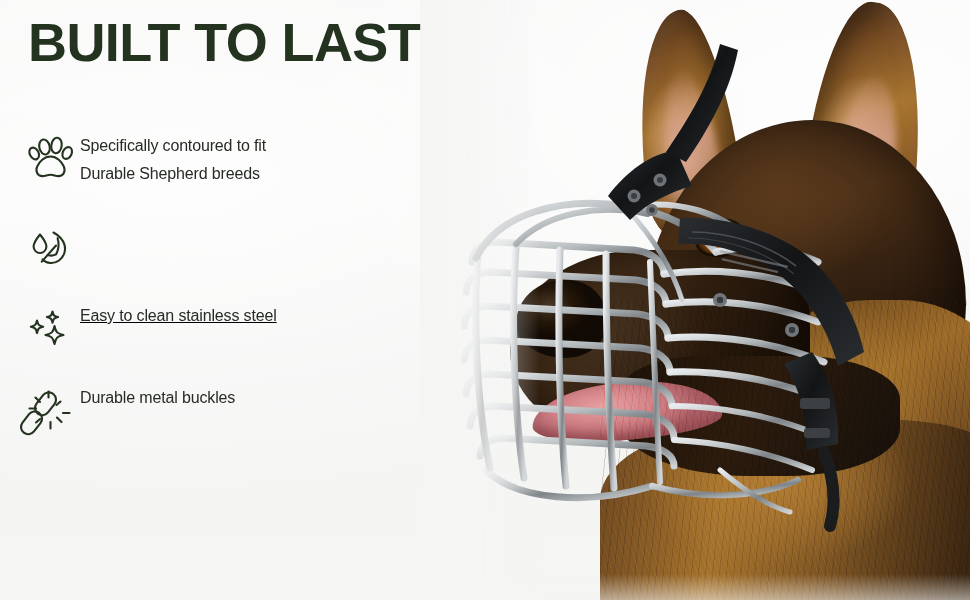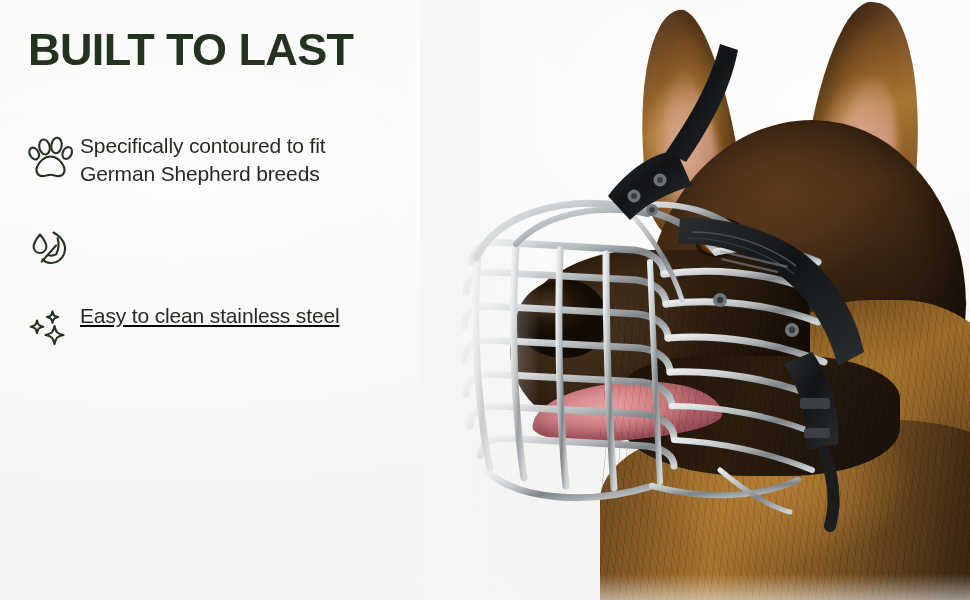--- a/index.html
+++ b/index.html
@@ -36,22 +36,22 @@
   
   .left-col {
     position: absolute;
     left: 0; top: 0;
     width: 470px; height: 600px;
     z-index: 30;
   }
   .headline {
     position: absolute;
     left: 28px;
-    top: 24px;
-    font-size: 45px;
+    top: 16px;
+    font-size: 54px;
     line-height: 52px;
     font-weight: 700;
     letter-spacing: -0.6px;
     color: #24331f;
     white-space: nowrap;
     font-stretch: condensed;
   }
 
   .feature-list {
     position: absolute;
@@ -77,21 +77,21 @@
     display: flex;
     align-items: center;
     justify-content: center;
     margin-top: 2px;
   }
   .feat-icon svg {
     display: block;
     overflow: visible;
   }
   .feat-text {
-    font-size: 21px;
+    font-size: 16px;
     line-height: 28px;
     color: #262b25;
     letter-spacing: -0.15px;
     padding-top: 2px;
     font-weight: 400;
   }
   .feat-text .l2 { display: block; }
 
   
   .photo {
@@ -396,21 +396,21 @@
           <svg width="48" height="46" viewBox="0 0 48 46" fill="none" stroke="#24331f" stroke-width="2.1">
             <ellipse cx="17.5" cy="11" rx="5.2" ry="7.6" transform="rotate(-12 17.5 11)"></ellipse>
             <ellipse cx="29.5" cy="9.5" rx="5.2" ry="7.8" transform="rotate(8 29.5 9.5)"></ellipse>
             <ellipse cx="7.2" cy="17.5" rx="4.4" ry="6.2" transform="rotate(-28 7.2 17.5)"></ellipse>
             <ellipse cx="40.2" cy="17" rx="4.4" ry="6.2" transform="rotate(26 40.2 17)"></ellipse>
             <path d="M23.5 20.5c6.2 0 11.4 5.2 13.4 10.2 1.9 4.8-.6 9.4-5.4 9.4-3 0-4.9-1.3-8-1.3s-5.1 1.3-8.1 1.3c-4.8 0-7.2-4.6-5.3-9.4 2-5 7.2-10.2 13.4-10.2Z"></path>
           </svg>
         </span>
         <span class="feat-text">
           <span>Specifically contoured to fit</span>
-          <span class="l2">German Shepherd breeds</span>
+          <span class="l2">Durable Shepherd breeds</span>
         </span>
       </div>
 
       <div class="feature feature-1">
         <span class="feat-icon">
           <svg width="48" height="46" viewBox="0 0 48 46" fill="none" stroke="#24331f" stroke-width="2.1" stroke-linecap="round" stroke-linejoin="round">
             <path d="M13 6.5c3.4 4.2 6.4 8.3 6.4 12.1a6.4 6.4 0 1 1-12.8 0C6.6 14.8 9.6 10.7 13 6.5Z"></path>
             <path d="M26.5 4.5c5.6 3.1 9.6 7.4 11 12.4 1.6 5.8-.6 12-5.5 15.6-5.2 3.8-12.2 3.3-16.4-1.1"></path>
             <path d="M30.6 10.2c1.6 5.1 1.2 10.8-1.2 15.6"></path>
             <path d="M14.8 33.6 29 17.5"></path>
@@ -425,16 +425,35 @@
             <path d="M25.5 5.5c.9 4 1.6 4.7 5.6 5.6-4 .9-4.7 1.6-5.6 5.6-.9-4-1.6-4.7-5.6-5.6 4-.9 4.7-1.6 5.6-5.6Z"></path>
             <path d="M10 14.5c1 4.4 1.8 5.2 6.2 6.2-4.4 1-5.2 1.8-6.2 6.2-1-4.4-1.8-5.2-6.2-6.2 4.4-1 5.2-1.8 6.2-6.2Z"></path>
             <path d="M27.5 20c1.4 6.4 2.6 7.6 9 9-6.4 1.4-7.6 2.6-9 9-1.4-6.4-2.6-7.6-9-9 6.4-1.4 7.6-2.6 9-9Z"></path>
           </svg>
         </span>
         <span class="feat-text">
           <span>Easy to clean stainless steel</span>
         </span>
       </div>
 
+      <div class="feature feature-3">
+        <span class="feat-icon">
+          <svg width="48" height="46" viewBox="0 0 48 46" fill="none" stroke="#24331f" stroke-width="2.1" stroke-linecap="round" stroke-linejoin="round">
+            <rect x="20.5" y="1.5" width="14.5" height="25" rx="7.2" transform="rotate(38 20.5 1.5)"></rect>
+            <rect x="6.5" y="20.5" width="14.5" height="25" rx="7.2" transform="rotate(38 6.5 20.5)"></rect>
+            <path d="M2.5 20.5H9"></path>
+            <path d="M36 25h6.5"></path>
+            <path d="M21.5 3.5V9.5"></path>
+            <path d="M23.5 40.5v-6.5"></path>
+            <path d="M8.5 9.5 13 14"></path>
+            <path d="M34.5 34 30 29.5"></path>
+            <path d="M33.5 13.5 29.5 17"></path>
+            <path d="M9 34.5 13 31"></path>
+          </svg>
+        </span>
+        <span class="feat-text">
+          <span>Durable metal buckles</span>
+        </span>
+      </div>
 
     </div>
   </div>
 </div>
 
 </body></html>

